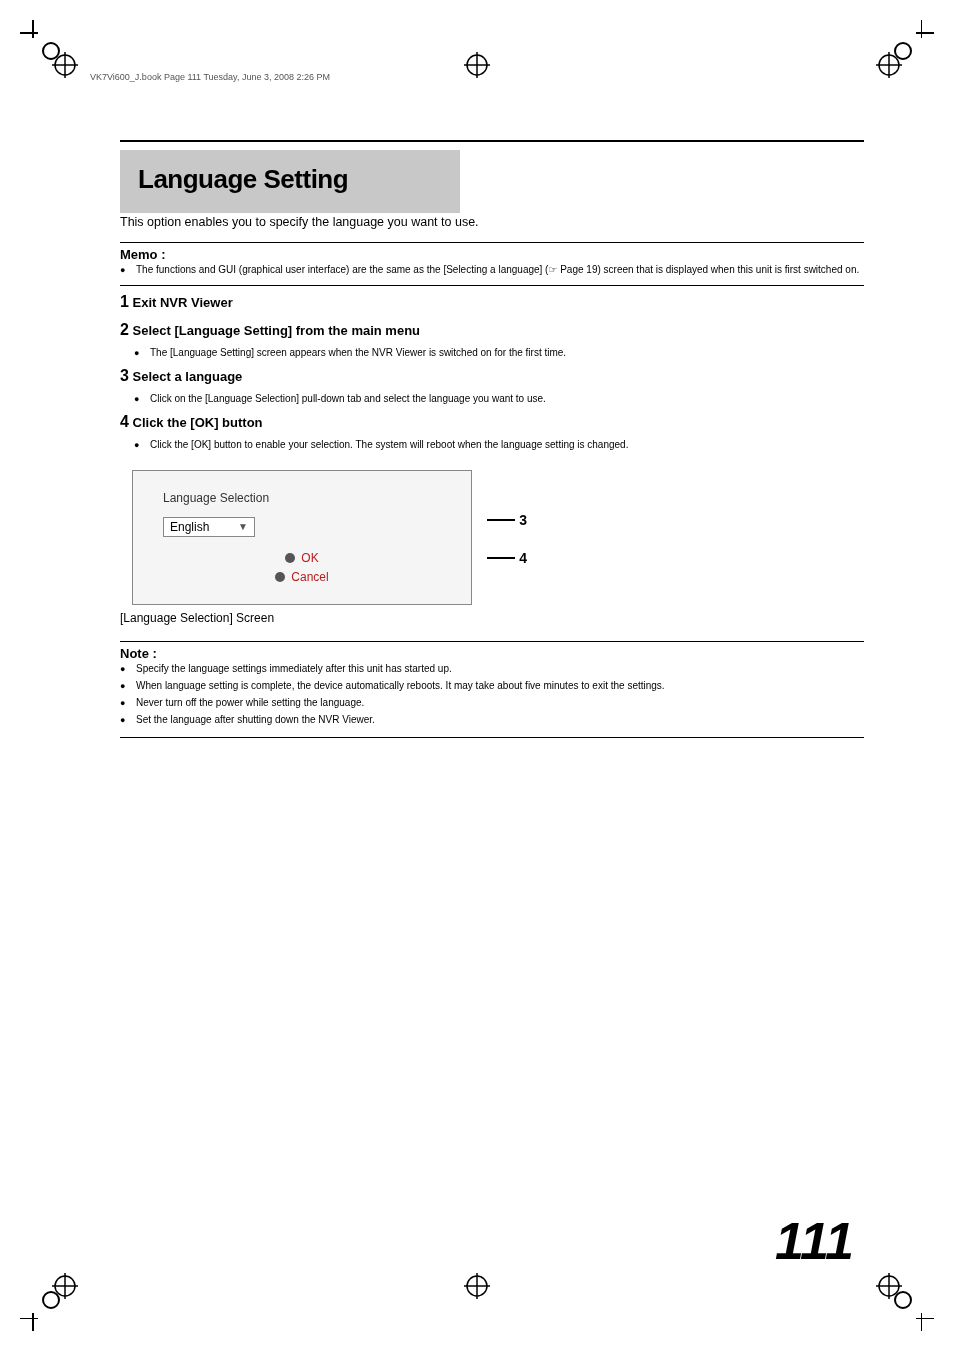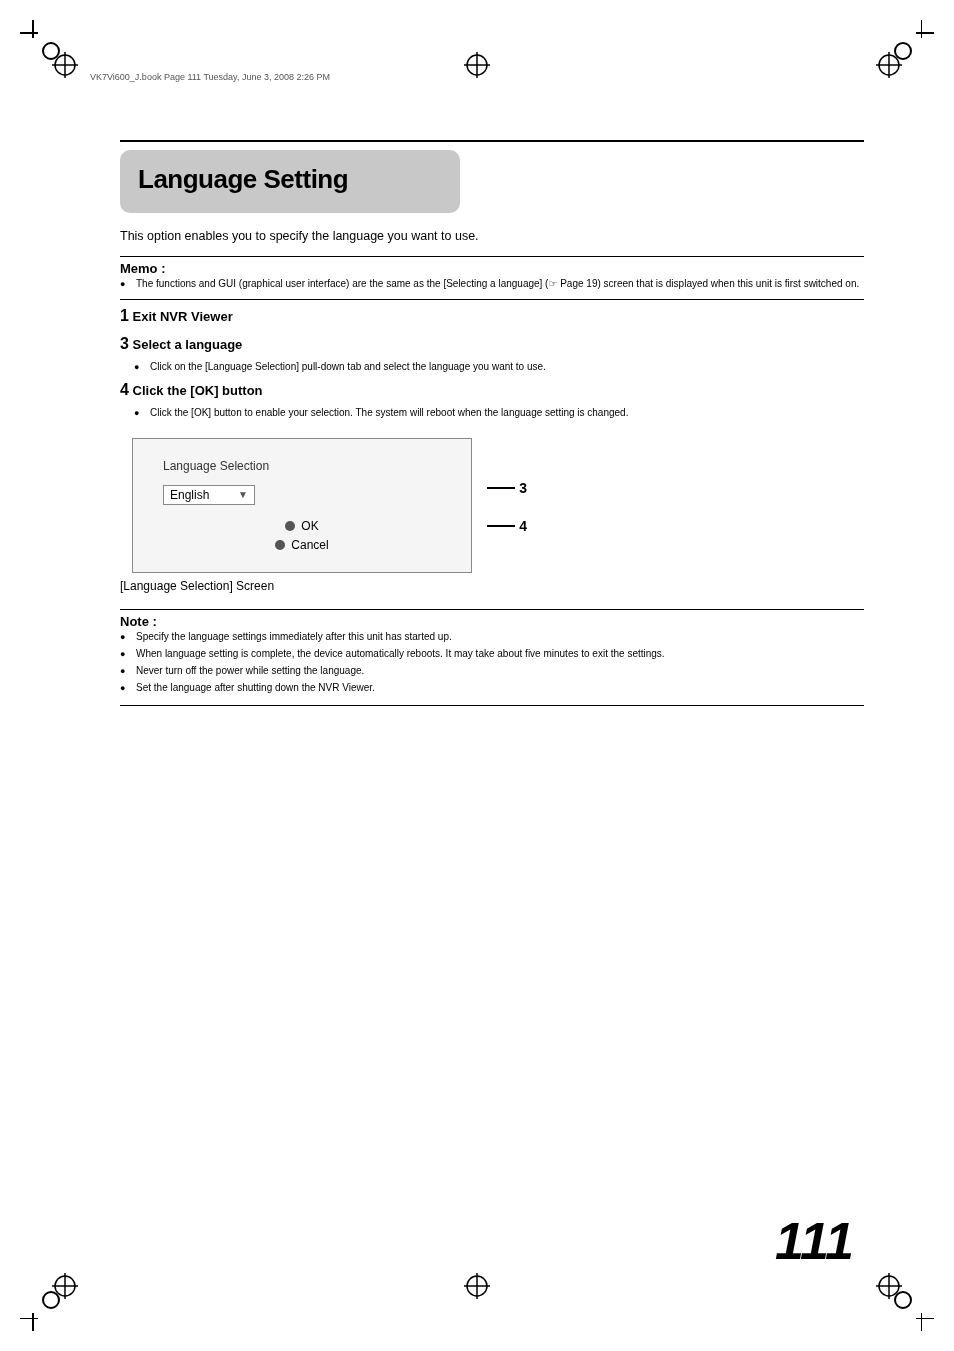--- a/index.html
+++ b/index.html
@@ -115,32 +115,30 @@
       margin-bottom: 8px;
     }
 
     
     .section-title-box {
       background: #c8c8c8;
       padding: 14px 18px 18px 18px;
       margin-bottom: 0;
       display: inline-block;
       width: 340px;
-      border-radius: 10px;
     }
 
     .section-title {
       font-size: 26px;
       font-weight: bold;
       color: #000;
       letter-spacing: -0.5px;
     }
 
     .intro-text {
-      margin-top: 14px;
       font-size: 12.5px;
       line-height: 1.5;
       color: #000;
     }
 
     
     .memo-box {
       margin-top: 10px;
       border-top: 1.5px solid #000;
       border-bottom: 1.5px solid #000;
@@ -240,21 +238,21 @@
       flex-direction: column;
       align-items: center;
       gap: 5px;
     }
 
     .screen-btn {
       display: flex;
       align-items: center;
       gap: 6px;
       font-size: 12px;
-      color: #000000;
+      color: #b91c1c;
     }
 
     .screen-btn-dot {
       width: 10px;
       height: 10px;
       background: #555;
       border-radius: 50%;
       display: inline-block;
     }
 
@@ -387,20 +385,28 @@
     </div>
 
     
     <div class="step">
       <div class="step-heading">
         <span class="step-number">1</span>&nbsp;<span>Exit NVR Viewer</span>
       </div>
     </div>
 
     
+    <div class="step">
+      <div class="step-heading">
+        <span class="step-number">2</span>&nbsp;<span>Select [Language Setting] from the main menu</span>
+      </div>
+      <div class="step-detail">
+        <div class="bullet-item">The [Language Setting] screen appears when the NVR Viewer is switched on for the first time.</div>
+      </div>
+    </div>
 
     
     <div class="step">
       <div class="step-heading">
         <span class="step-number">3</span>&nbsp;<span>Select a language</span>
       </div>
       <div class="step-detail">
         <div class="bullet-item">Click on the [Language Selection] pull-down tab and select the language you want to use.</div>
       </div>
     </div>

